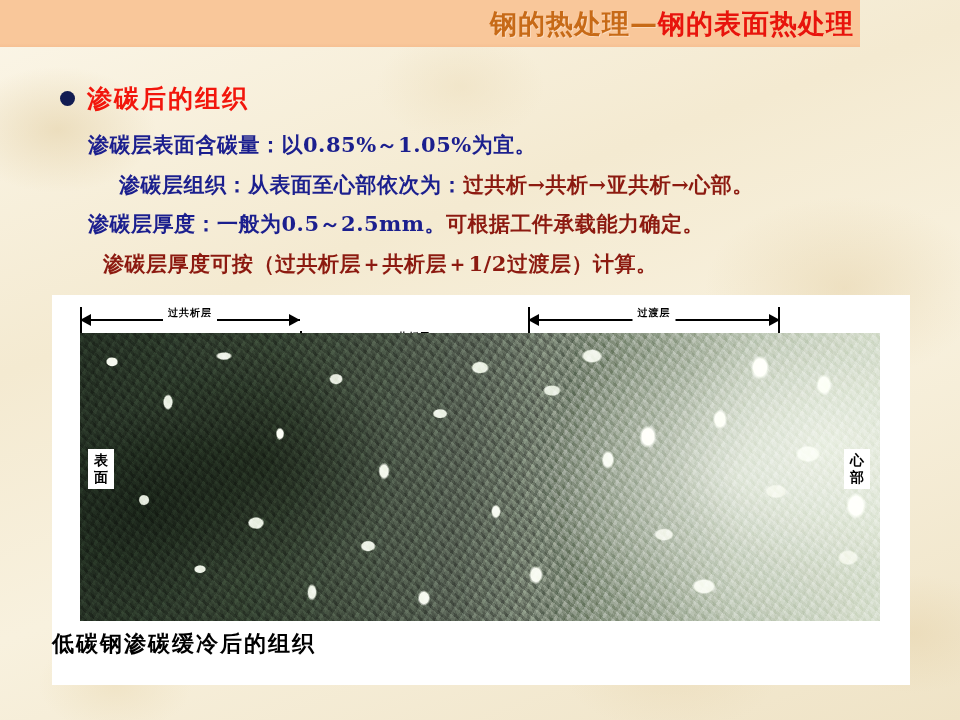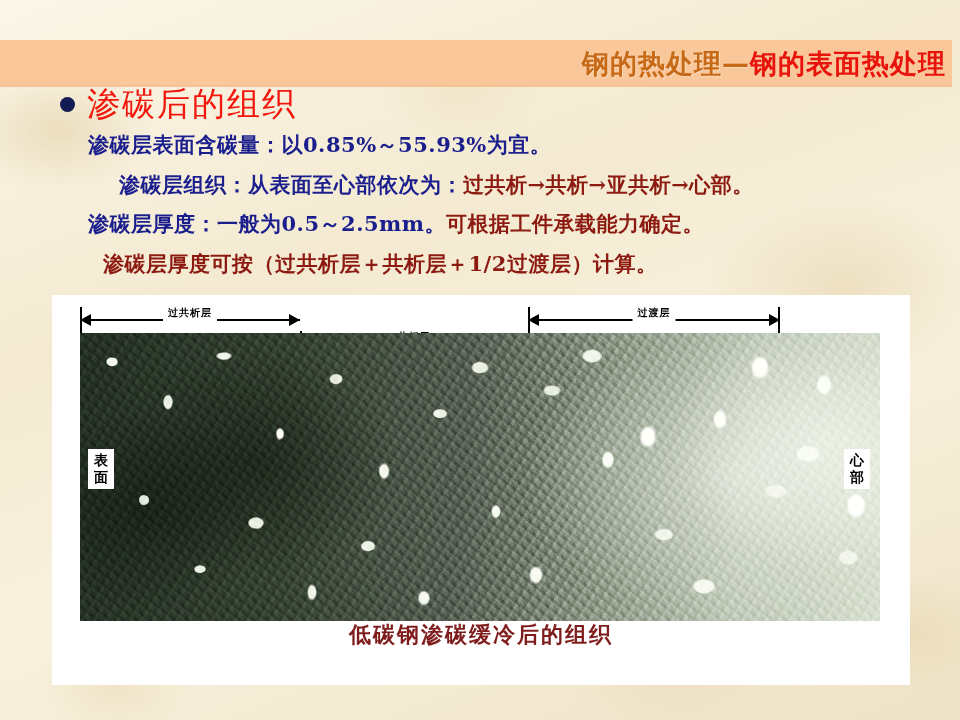--- a/index.html
+++ b/index.html
@@ -30,23 +30,22 @@
       radial-gradient(ellipse 150px 95px at 35% 50%, rgba(245,236,214,0.7), rgba(245,236,214,0) 70%),
       radial-gradient(ellipse 130px 85px at 95% 88%, rgba(230,211,171,0.5), rgba(230,211,171,0) 70%),
       radial-gradient(ellipse 110px 70px at 12% 95%, rgba(236,221,186,0.6), rgba(236,221,186,0) 70%),
       linear-gradient(160deg, #fbf6e8 0%, #f4ead1 35%, #f8f1de 60%, #efe3c6 100%);
   }
 
   
   #header-band {
     position: absolute;
     left: 0; top: 0;
-    width: 952px; height: 47px;
+    width: 860px; height: 47px;
     background: linear-gradient(180deg, #f9c79a 0%, #f9c79a 92%, #f6c093 100%);
-    margin-top: 40px;
   }
   #header-title {
     position: absolute;
     right: 6px;
     top: 4px;
     font-family: "DejaVu Serif", "Liberation Serif", serif;
     font-size: 27px;
     font-weight: bold;
     letter-spacing: 1px;
     white-space: nowrap;
@@ -66,22 +65,22 @@
   }
   #bullet-dot {
     width: 15px; height: 15px;
     border-radius: 50%;
     background: #121c52;
     flex: none;
   }
   #bullet-title {
     color: #f2160c;
     font-family: "DejaVu Serif", "Liberation Serif", serif;
-    font-size: 33px;
-    font-weight: normal;
+    font-size: 25px;
+    font-weight: bold;
     letter-spacing: 2px;
     white-space: nowrap;
   }
 
   
   .body-line {
     position: absolute;
     font-family: "DejaVu Serif", "Liberation Serif", serif;
     font-size: 21px;
     font-weight: bold;
@@ -237,23 +236,23 @@
     z-index: 5;
   }
   .micro-tag span { display: block; }
   #tag-surface { left: 8px; top: 116px; }
   #tag-core    { right: 10px; top: 116px; }
 
   
   #figure-caption {
     position: absolute;
     left: 0; right: 0;
-    top: 325px;
-    text-align: center;
-    color: #7f1d1d;
+    top: 334px;
+    text-align: left;
+    color: #000000;
     font-family: "DejaVu Serif", "Liberation Serif", serif;
     font-size: 22px;
     font-weight: bold;
     letter-spacing: 2px;
   }
 </style>
 </head>
 <body>
 
 <div id="slide">
@@ -263,21 +262,21 @@
       <span class="hdr-part1">钢的热处理—</span><span class="hdr-part2">钢的表面热处理</span>
     </div>
   </div>
 
   <div id="bullet-row">
     <div id="bullet-dot"></div>
     <div id="bullet-title">渗碳后的组织</div>
   </div>
 
   <div class="body-line" id="line1">
-    <span class="txt-blue">渗碳层表面含碳量：以0.85%～55.93%为宜。</span><span class="txt-red"></span>
+    <span class="txt-blue">渗碳层表面含碳量：以0.85%～1.05%为宜。</span><span class="txt-red"></span>
   </div>
   <div class="body-line" id="line2">
     <span class="txt-blue">渗碳层组织：从表面至心部依次为：</span><span class="txt-red">过共析→共析→亚共析→心部。</span>
   </div>
   <div class="body-line" id="line3">
     <span class="txt-blue">渗碳层厚度：一般为0.5～2.5mm。</span><span class="txt-red">可根据工件承载能力确定。</span>
   </div>
   <div class="body-line" id="line4">
     <span class="txt-blue"></span><span class="txt-red">渗碳层厚度可按（过共析层＋共析层＋1/2过渡层）计算。</span>
   </div>

